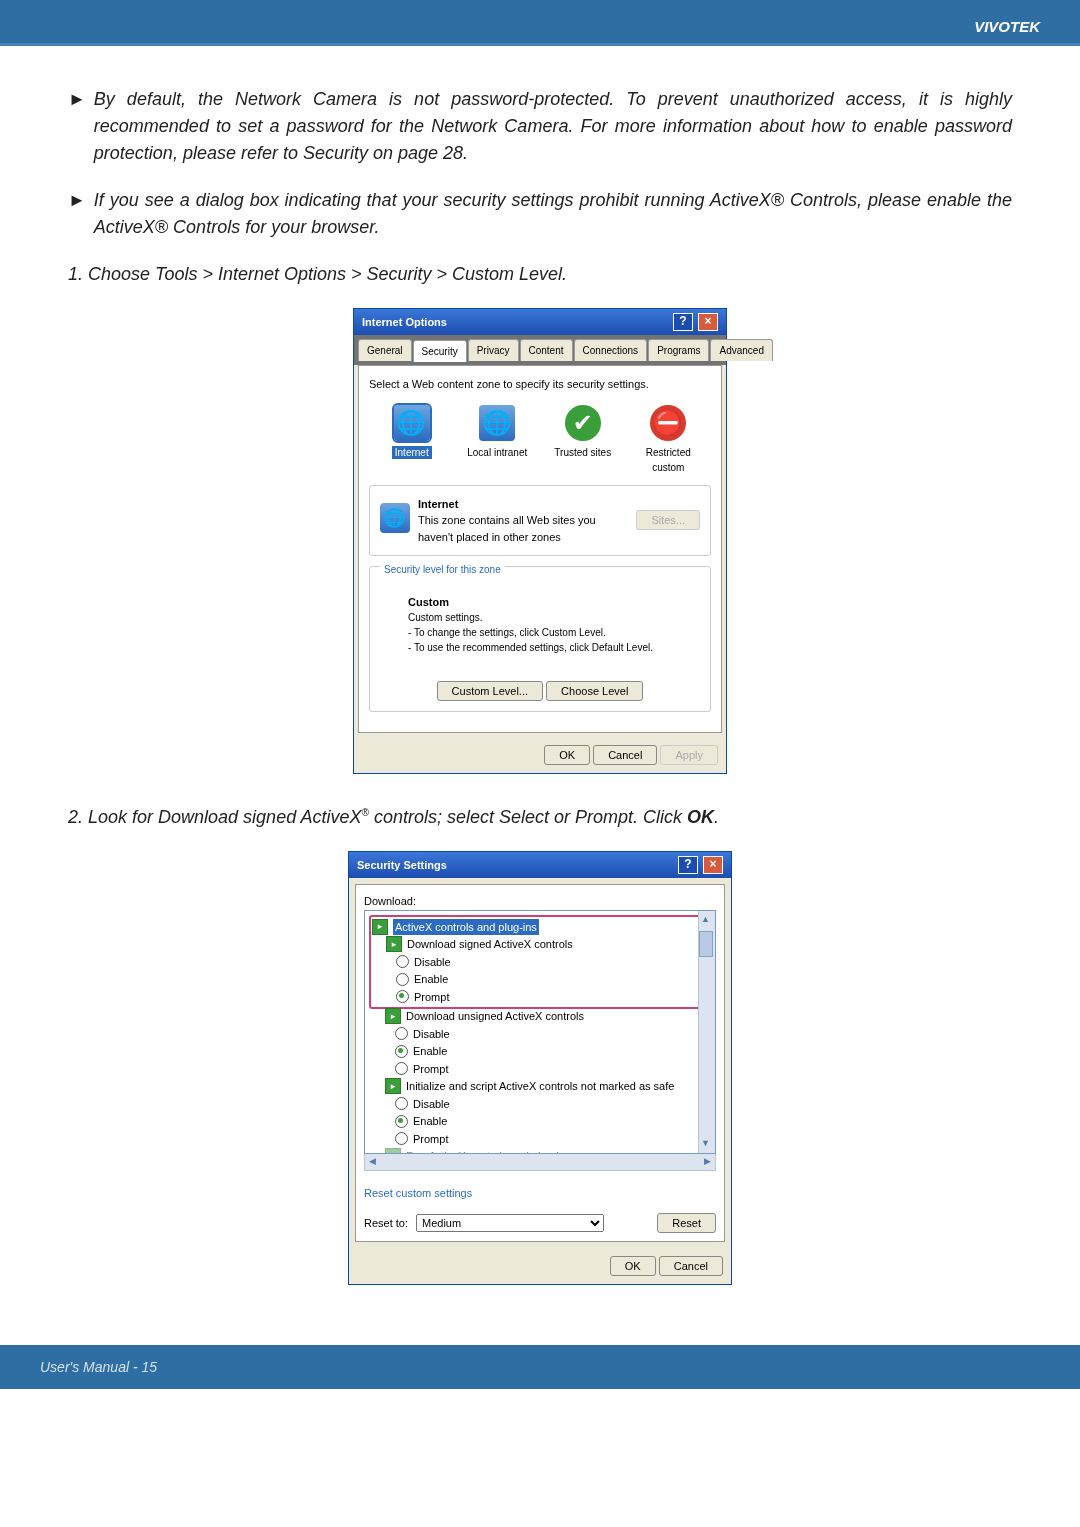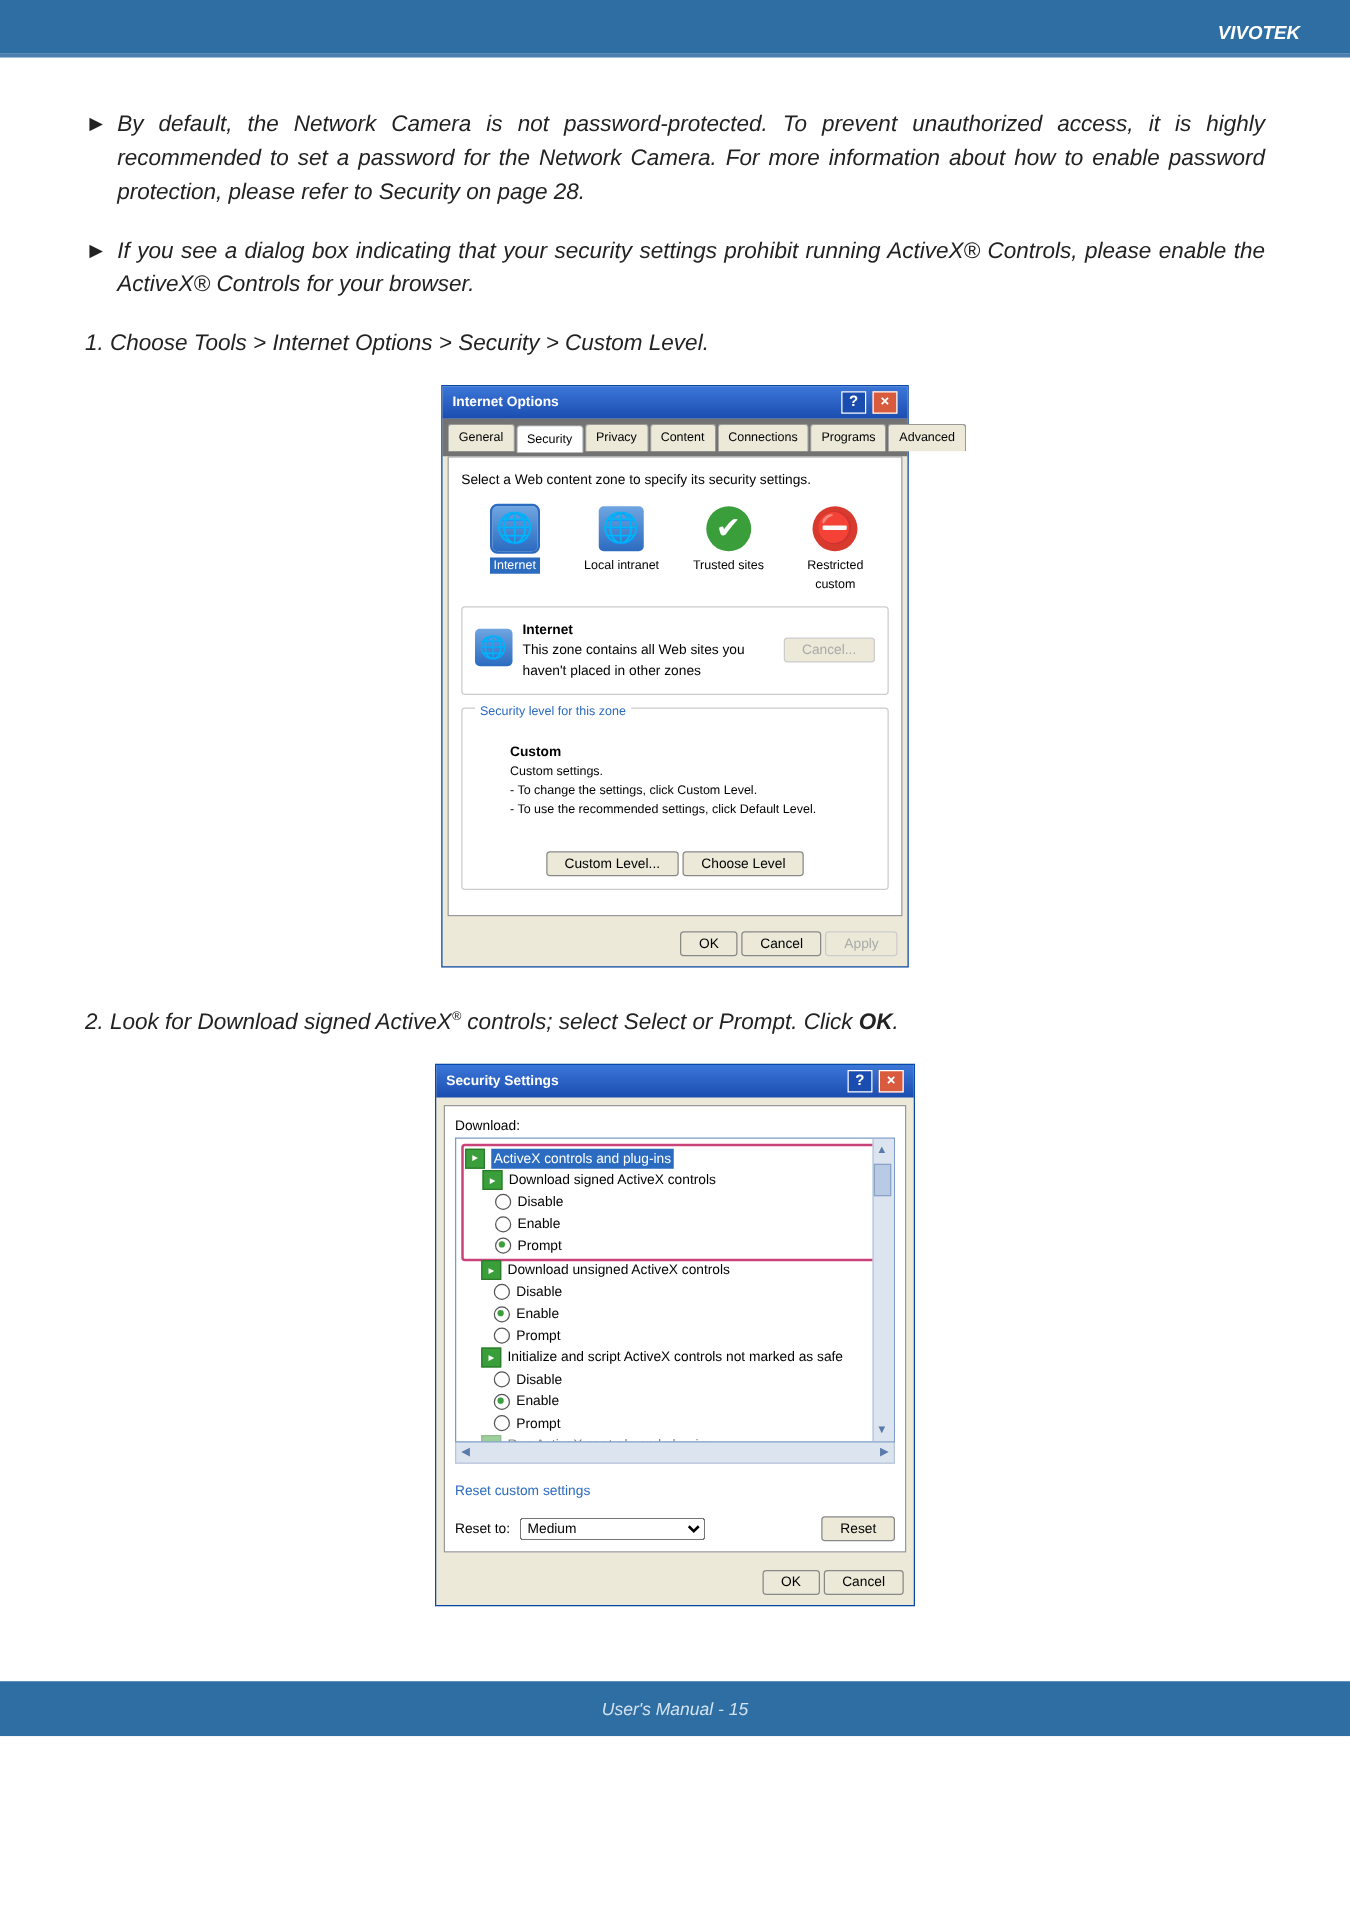--- a/index.html
+++ b/index.html
@@ -47,23 +47,23 @@
 .tree-scroll::after{content:"▼";position:absolute;bottom:2px;left:2px;font-size:9px;color:#5a7aaa}
 .tree-thumb{position:absolute;right:2px;top:20px;width:12px;height:24px;background:#b9cbe4;border:1px solid #8aa4c8}
 .titem{display:flex;align-items:center;margin:1px 0}
 .ico-sq{width:14px;height:14px;background:#3a9e3a;border:1px solid #2a7a2a;margin-right:5px;display:inline-flex;align-items:center;justify-content:center;color:#fff;font-size:9px}
 .radio{width:11px;height:11px;border:1px solid #555;border-radius:50%;margin:0 5px 0 24px;display:inline-block;position:relative}
 .radio.on::after{content:"";position:absolute;width:5px;height:5px;background:#3a9e3a;border-radius:50%;top:2px;left:2px}
 .highlight-row{border:2px solid #c9437a;border-radius:3px;padding:1px;margin:-2px}
 .sel-item{background:#2b6bc0;color:#fff;padding:0 2px}
 .hscroll{height:16px;background:#dce4ef;border:1px solid #b6c5da;margin-top:-1px;display:flex;justify-content:space-between;font-size:9px;color:#5a7aaa;padding:0 4px;align-items:center}
 .reset-row{display:flex;align-items:center;gap:8px;margin-top:12px}
-.reset-row select{font-size:11px;padding:1px;width:148px}
+.reset-row select{font-size:11px;padding:1px;width:188px}
 .fieldset-lbl{font-size:11px;color:#2b6bc0}
-.footer{background:#2f6ea3;color:#d3e2f0;text-align:center;padding:14px 40px;font-style:italic;font-size:14px;margin-top:60px}
+.footer{background:#2f6ea3;color:#d3e2f0;text-align:left;padding:14px 40px;font-style:italic;font-size:14px;margin-top:60px}
 </style>
 </head>
 <body>
 
 <div class="header">
   <span>VIVOTEK</span>
 </div>
 <div class="divider"></div>
 
 <div class="content">
@@ -119,21 +119,21 @@
             <span>Restricted custom</span>
           </div>
         </div>
         <div class="box">
           <div class="intzone">
             <div class="zone-ico globe">🌐</div>
             <div style="flex:1">
               <b>Internet</b><br>
               <span>This zone contains all Web sites you haven't placed in other zones</span>
             </div>
-            <button class="btn disabled">Cancel...</button>
+            <button class="btn disabled">Sites...</button>
           </div>
         </div>
         <div class="box">
           <span class="box-title">Security level for this zone</span>
           <div class="slevel">
             <b>Custom</b><br>
             <span>Custom settings.</span><br>
             <span>- To change the settings, click Custom Level.</span><br>
             <span>- To use the recommended settings, click Default Level.</span>
           </div>

